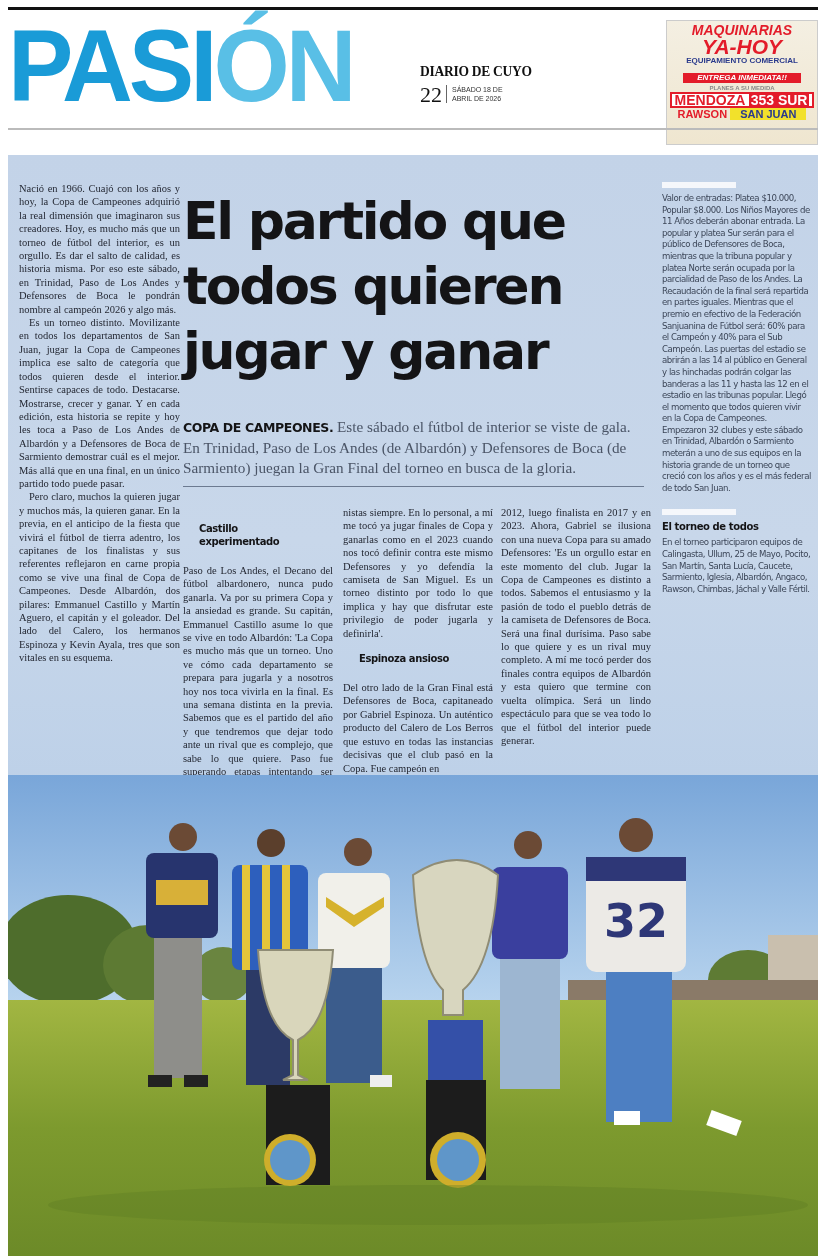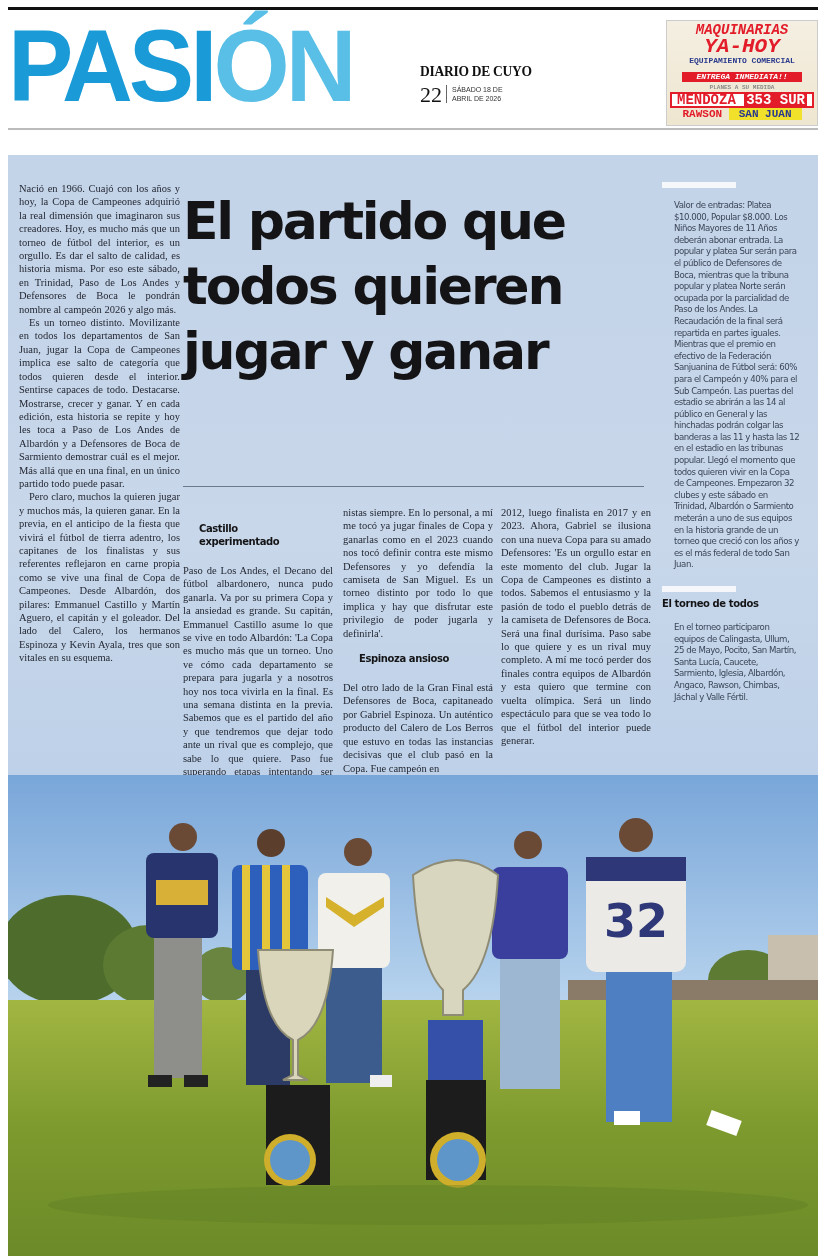--- a/index.html
+++ b/index.html
@@ -4,21 +4,21 @@
 <style>
   html, body { margin:0; padding:0; }
   body { width:826px; height:1256px; background:#fff; position:relative; overflow:hidden; font-family:"DejaVu Serif", serif; color:#1e1e28; }
   .topline { position:absolute; left:8px; top:7px; width:810px; height:3px; background:#111; }
   .logo { position:absolute; left:8px; top:24px; width:392px; height:80px; font-family:"Liberation Sans", sans-serif; font-weight:900; font-size:98px; line-height:80px; letter-spacing:-4px; color:#1a9bd7; transform:scaleY(1.04); transform-origin:top left; }
   .logo span.l2 { color:#59bfe6; }
   .diario { position:absolute; left:420px; top:63px; font-family:"Liberation Serif", serif; font-size:15px; letter-spacing:-0.3px; color:#111; transform:scaleX(0.9); transform-origin:left; font-weight:bold; }
   .pagenum { position:absolute; left:420px; top:82px; font-family:"Liberation Serif", serif; font-size:22px; color:#111; }
   .datebar { position:absolute; left:446px; top:85px; width:1px; height:18px; background:#666; }
   .datetxt { position:absolute; left:452px; top:85px; font-family:"Liberation Sans", sans-serif; font-size:7px; line-height:9px; color:#333; }
-  .ad { position:absolute; left:666px; top:20px; width:152px; height:106px; background:linear-gradient(180deg,#f4efe2,#efe6d0); border:1px solid #ccc; box-sizing:border-box; font-family:Liberation Mono, monospace; text-align:center; overflow:hidden; }
+  .ad { position:absolute; left:666px; top:20px; width:152px; height:125px; background:linear-gradient(180deg,#f4efe2,#efe6d0); border:1px solid #ccc; box-sizing:border-box; font-family:Liberation Sans, sans-serif; text-align:center; overflow:hidden; }
   .ad .a1 { color:#e31c2a; font-weight:bold; font-style:italic; font-size:14px; line-height:14px; margin-top:2px; }
   .ad .a2 { color:#e31c2a; font-weight:900; font-style:italic; font-size:21px; line-height:19px; }
   .ad .a3 { color:#2a3a8c; font-weight:bold; font-size:8px; line-height:10px; }
   .ad .a4 { display:inline-block; background:#e31c2a; color:#fff; font-weight:bold; font-style:italic; font-size:8px; line-height:10px; padding:0 14px; }
   .ad .a5 { color:#888; font-size:6px; line-height:8px; font-weight:bold; }
   .ad .a6 { margin:0 3px; border:2px solid #e31c2a; color:#e31c2a; font-weight:900; font-size:14px; line-height:12px; background:#fff; }
   .ad .a6 b { background:#e31c2a; color:#fff; padding:0 2px; }
   .ad .a7 { color:#e31c2a; font-weight:900; font-size:11px; line-height:13px; }
   .ad .a7 b { background:#f2e12b; color:#2a3a8c; padding:0 10px; }
   .hrule { position:absolute; left:8px; top:128px; width:810px; height:2px; background:#bbb; }
@@ -32,21 +32,21 @@
   .deck b { font-family:"DejaVu Sans", sans-serif; font-size:12.5px; color:#141416; letter-spacing:-0.4px; }
   .deckrule { position:absolute; left:175px; top:331px; width:461px; height:1px; background:#6c7a90; }
   .bodycol { position:absolute; top:351px; width:150px; font-family:"Liberation Serif", serif; font-size:10.5px; line-height:13.4px; text-align:justify; color:#242833; }
   .bodycol h4 { margin:16px; font-family:"DejaVu Sans", sans-serif; font-size:10px; line-height:13px; letter-spacing:-0.4px; color:#141416; }
   .bodycol p { margin:0; }
   .bodycol h4.sp { margin-top:12px; }
   .side { position:absolute; left:654px; top:27px; width:150px; font-family:"DejaVu Sans", sans-serif; }
   .side .bar { width:74px; height:6px; background:#f5f7fb; margin-bottom:5px; }
   .side h3 { margin:0 0 6px 0; font-size:13.5px; line-height:15px; letter-spacing:-0.5px; color:#141416; }
   .side h5 { margin:0 0 4px 0; font-size:10px; line-height:13px; letter-spacing:-0.4px; color:#141416; }
-  .side p { margin:12px; font-size:8.6px; line-height:11.6px; letter-spacing:-0.45px; color:#3c4658; }
+  .side p { margin:0; font-size:8.6px; line-height:11.6px; letter-spacing:-0.45px; color:#3c4658; }
   .side .bar2 { margin-top:15px; }
 
   .photo { position:absolute; left:8px; top:775px; width:810px; height:570px; overflow:hidden; }
 </style>
 </head>
 <body>
 
 <div class="topline"></div>
 
 <div class="logo"><span>PASI</span><span class="l2">ÓN</span></div>
@@ -79,20 +79,21 @@
     <p>Es un torneo distinto. Movilizante en todos los departamentos de San Juan, jugar la Copa de Campeones implica ese salto de categoría que todos quieren desde el interior. Sentirse capaces de todo. Destacarse. Mostrarse, crecer y ganar. Y en cada edición, esta historia se repite y hoy les toca a Paso de Los Andes de Albardón y a Defensores de Boca de Sarmiento demostrar cuál es el mejor. Más allá que en una final, en un único partido todo puede pasar.</p>
     <p>Pero claro, muchos la quieren jugar y muchos más, la quieren ganar. En la previa, en el anticipo de la fiesta que vivirá el fútbol de tierra adentro, los capitanes de los finalistas y sus referentes reflejaron en carne propia como se vive una final de Copa de Campeones. Desde Albardón, dos pilares: Emmanuel Castillo y Martín Aguero, el capitán y el goleador. Del lado del Calero, los hermanos Espinoza y Kevin Ayala, tres que son vitales en su esquema.</p>
   </div>
 
   <div class="headline">
     <div>El partido que</div>
     <div>todos quieren</div>
     <div>jugar y ganar</div>
   </div>
 
+  <div class="deck"><b>COPA DE CAMPEONES.</b><span> Este sábado el fútbol de interior se viste de gala. En Trinidad, Paso de Los Andes (de Albardón) y Defensores de Boca (de Sarmiento) juegan la Gran Final del torneo en busca de la gloria.</span></div>
   <div class="deckrule"></div>
 
   <div class="bodycol" style="left:175px;">
     <h4>Castillo experimentado</h4>
     <p>Paso de Los Andes, el Decano del fútbol albardonero, nunca pudo ganarla. Va por su primera Copa y la ansiedad es grande. Su capitán, Emmanuel Castillo asume lo que se vive en todo Albardón: 'La Copa es mucho más que un torneo. Uno ve cómo cada departamento se prepara para jugarla y a nosotros hoy nos toca vivirla en la final. Es una semana distinta en la previa. Sabemos que es el partido del año y que tendremos que dejar todo ante un rival que es complejo, que sabe lo que quiere. Paso fue superando etapas intentando ser protago-</p>
   </div>
 
   <div class="bodycol" style="left:335px;">
     <p>nistas siempre. En lo personal, a mí me tocó ya jugar finales de Copa y ganarlas como en el 2023 cuando nos tocó definir contra este mismo Defensores y yo defendía la camiseta de San Miguel. Es un torneo distinto por todo lo que implica y hay que disfrutar este privilegio de poder jugarla y definirla'.</p>
     <h4 class="sp">Espinoza ansioso</h4>

